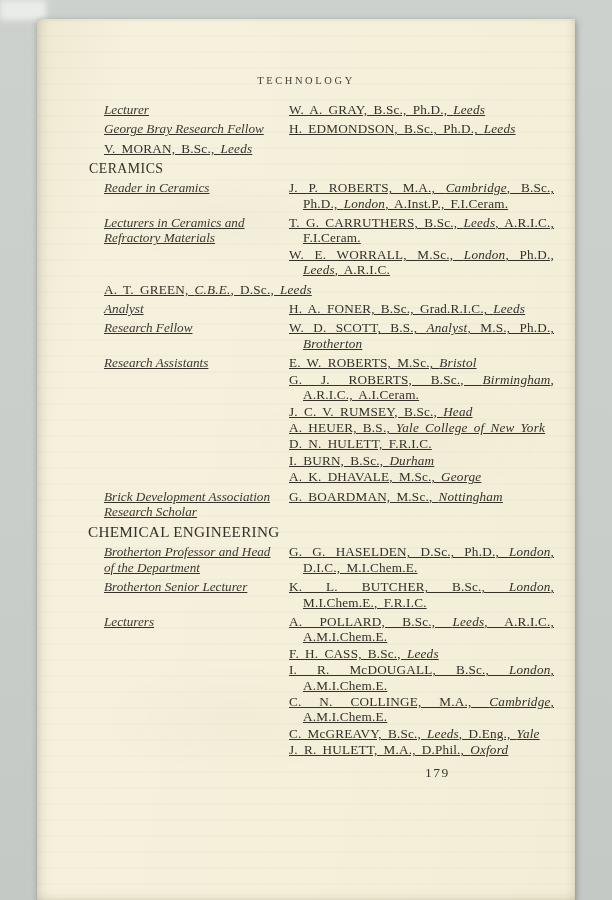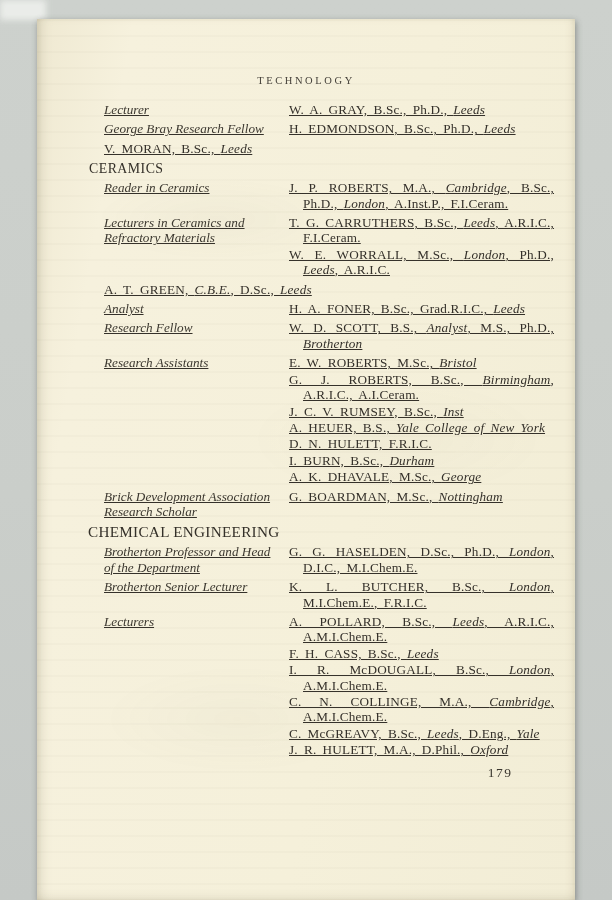--- a/index.html
+++ b/index.html
@@ -77,21 +77,20 @@
     text-align: justify;
     word-spacing: 2.6px; letter-spacing: 0.2px;
     color: #34302a;
   }
   .person i, .label i { font-style: italic; }
   .page-number {
     margin: 6px 0 4px 388px;
     font-size: 13.5px;
     letter-spacing: 1.5px;
     color: #3a362e;
-    text-align: center;
   }
 </style>
 </head>
 <body>
 
 <div class="scan-glare"></div>
 
 <div class="paper">
   <div class="running-head">TECHNOLOGY</div>
 
@@ -145,21 +144,21 @@
           <div class="label">Research Fellow</div>
           <div class="values">
             <p class="person">W. D. SCOTT, B.S., <i>Analyst</i>, M.S., Ph.D., <i>Brotherton</i></p>
           </div>
         </div>
         <div class="entry">
           <div class="label">Research Assistants</div>
           <div class="values">
             <p class="person">E. W. ROBERTS, M.Sc., <i>Bristol</i></p>
             <p class="person">G. J. ROBERTS, B.Sc., <i>Birmingham</i>, A.R.I.C., A.I.Ceram.</p>
-            <p class="person">J. C. V. RUMSEY, B.Sc., <i>Inst</i></p>
+            <p class="person">J. C. V. RUMSEY, B.Sc., <i>Head</i></p>
             <p class="person">A. HEUER, B.S., <i>Yale College of New York</i></p>
             <p class="person">D. N. HULETT, F.R.I.C.</p>
             <p class="person">I. BURN, B.Sc., <i>Durham</i></p>
             <p class="person">A. K. DHAVALE, M.Sc., <i>George</i></p>
           </div>
         </div>
         <div class="entry">
           <div class="label">Brick Development Association Research Scholar</div>
           <div class="values">
             <p class="person">G. BOARDMAN, M.Sc., <i>Nottingham</i></p>

